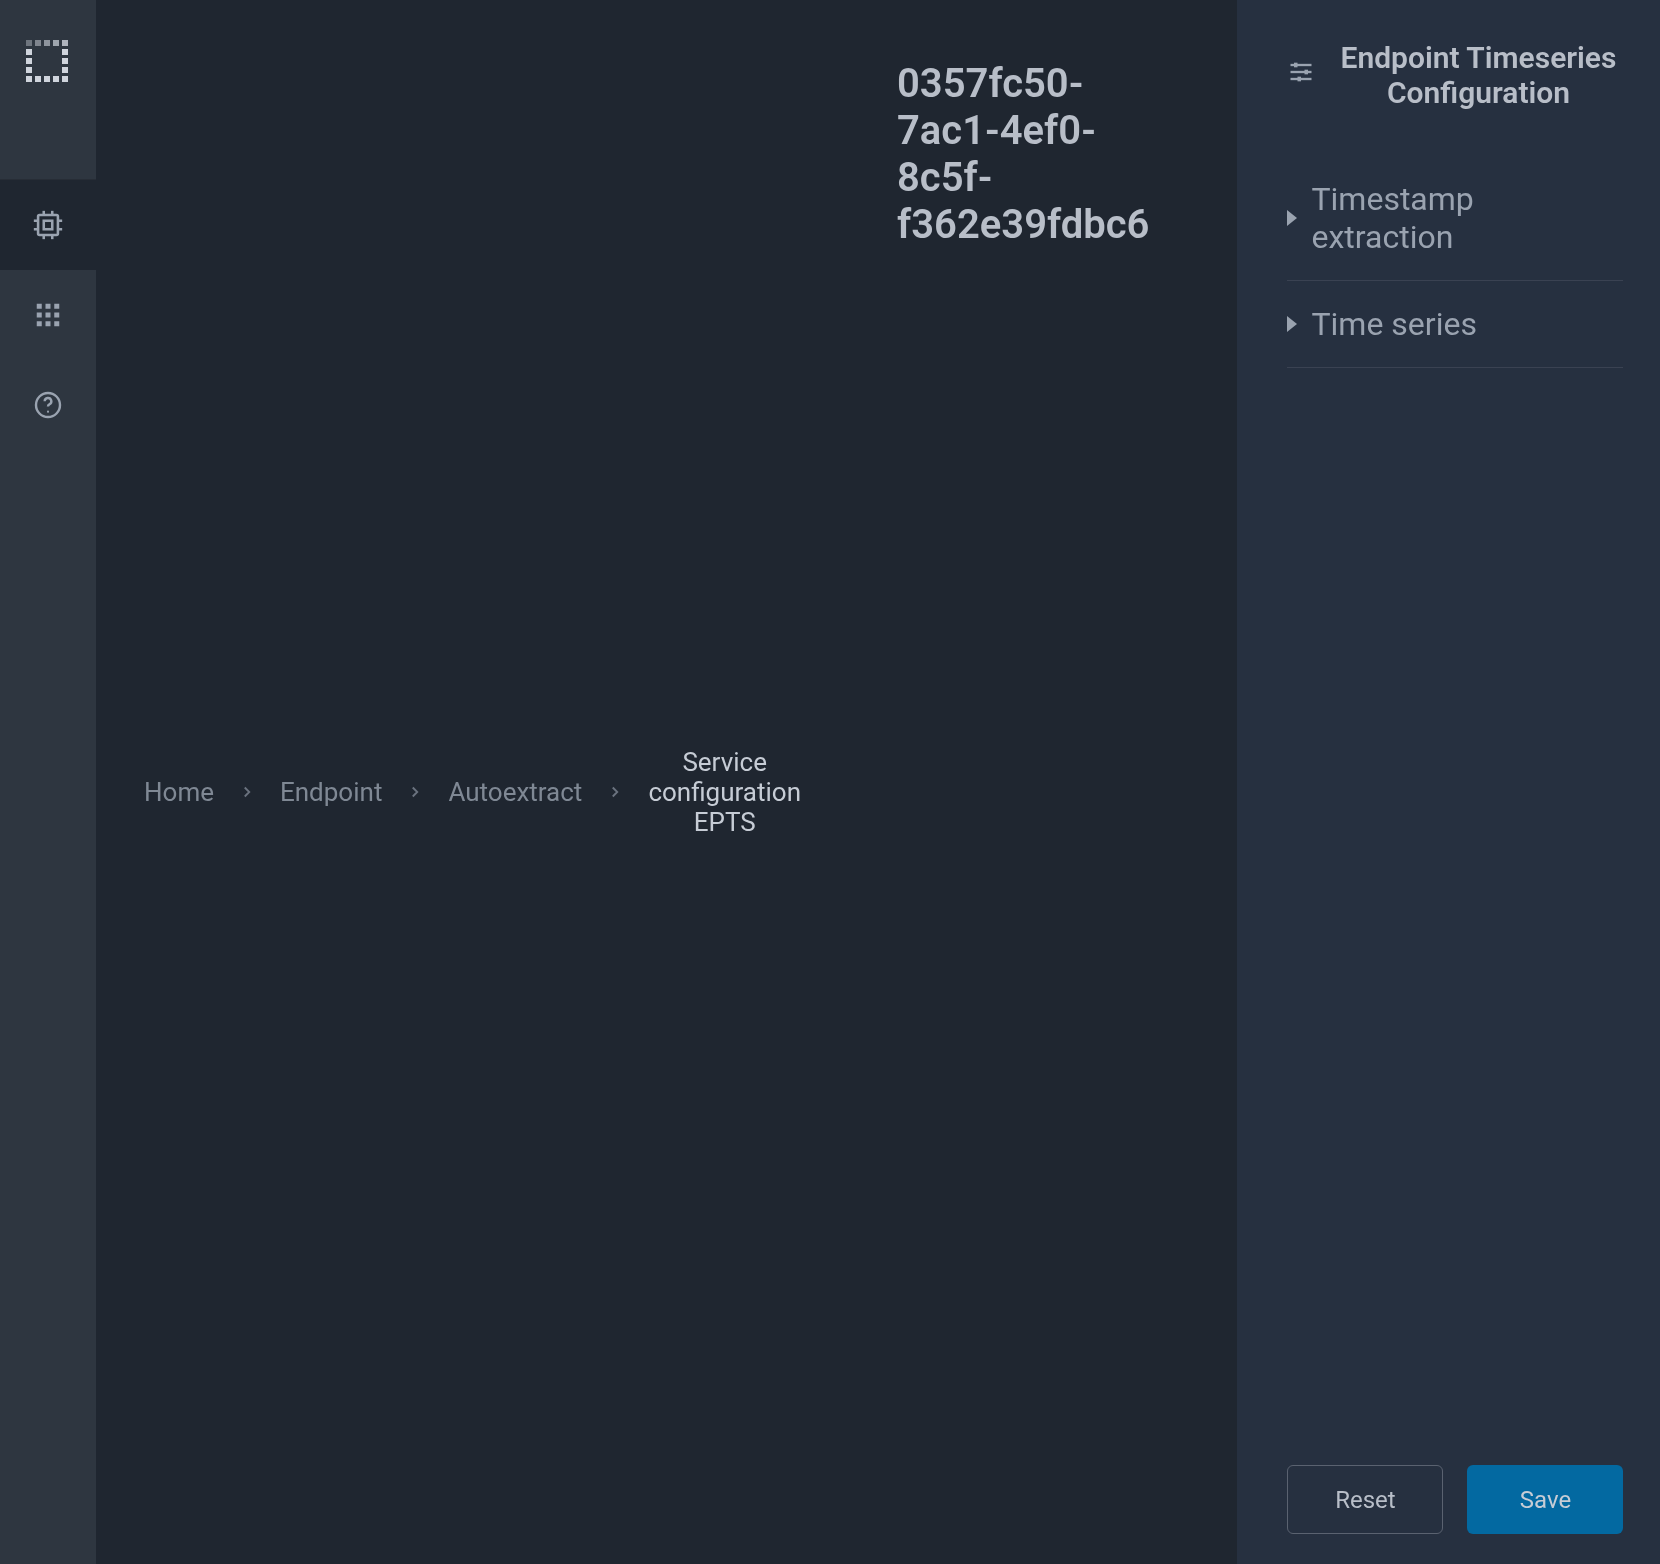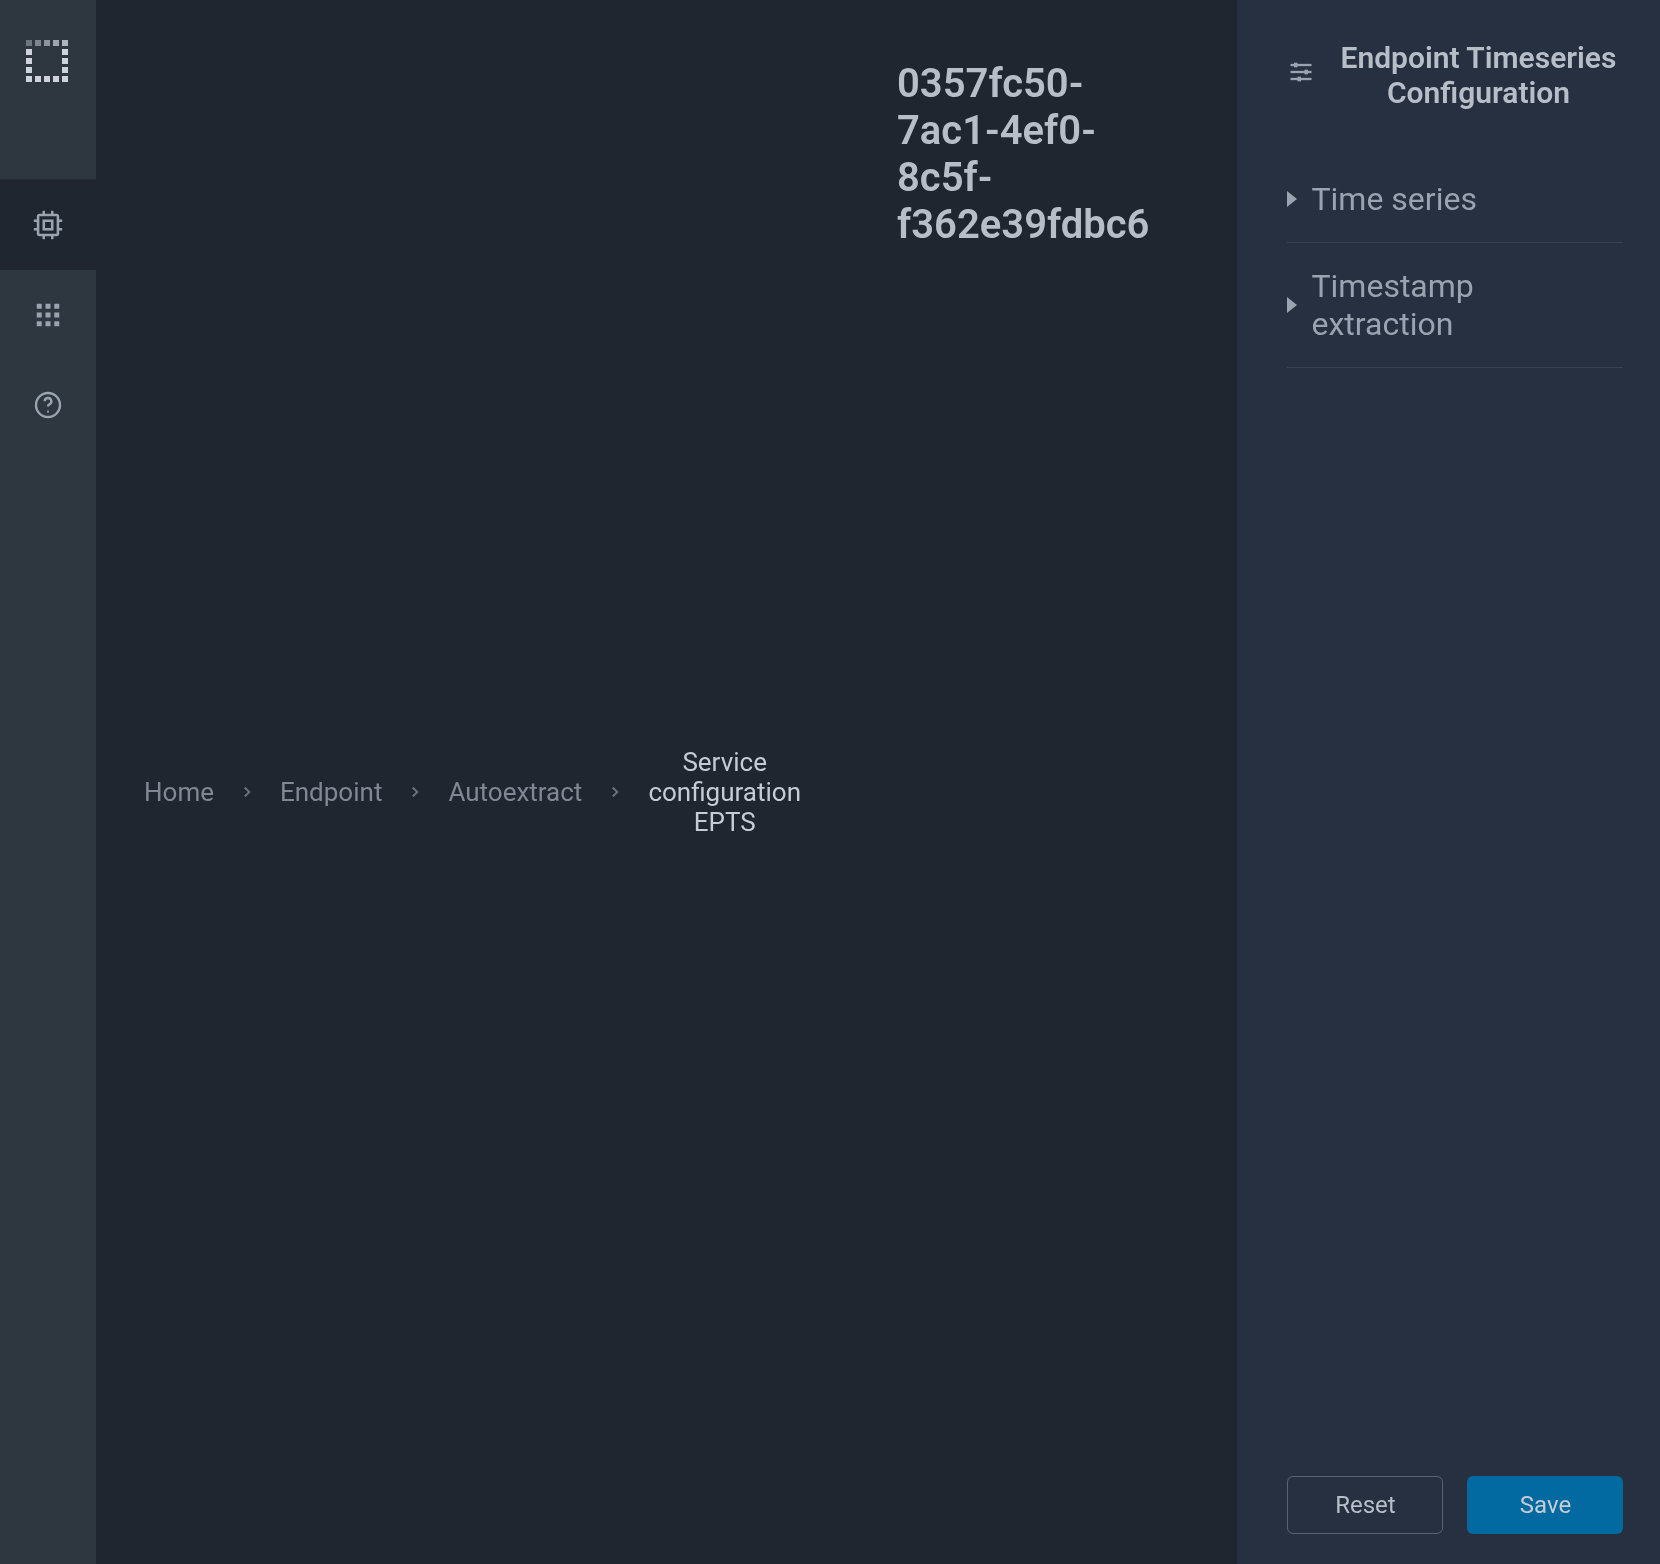--- a/index.html
+++ b/index.html
@@ -147,21 +147,21 @@
 
   .footer {
     margin-top: auto;
     display: flex;
     justify-content: flex-end;
     gap: 24px;
     padding-top: 30px;
   }
   .btn {
     min-width: 156px;
-    height: 58px;
+    height: 69px;
     border-radius: 6px;
     font-size: 24px;
     display: flex;
     align-items: center;
     justify-content: center;
     cursor: pointer;
     user-select: none;
   }
   .btn-outline {
     border: 1.5px solid #5a6270;
@@ -286,26 +286,26 @@
           <rect x="15" y="10" width="3" height="4" fill="#9aa3b0" stroke="none"></rect>
           <rect x="9" y="16" width="3" height="4" fill="#9aa3b0" stroke="none"></rect>
         </svg>
       </span>
       <span>Endpoint Timeseries Configuration</span>
     </div>
 
 
     <div class="collapsible">
       <span class="tri"></span>
-      <span>Time series</span>
+      <span>Timestamp extraction</span>
     </div>
 
     <div class="collapsible">
       <span class="tri"></span>
-      <span>Timestamp extraction</span>
+      <span>Time series</span>
     </div>
 
     <div class="footer">
       <div class="btn btn-outline">Reset</div>
       <div class="btn btn-solid">Save</div>
     </div>
 
   </div>
 </div>
 

